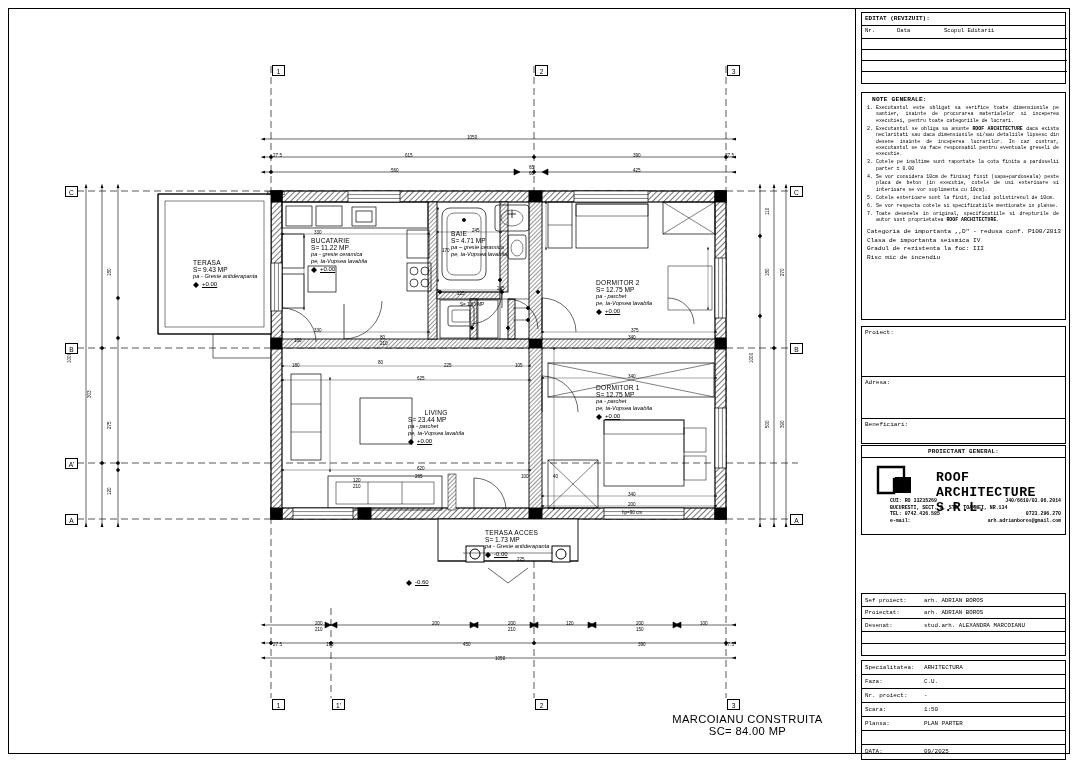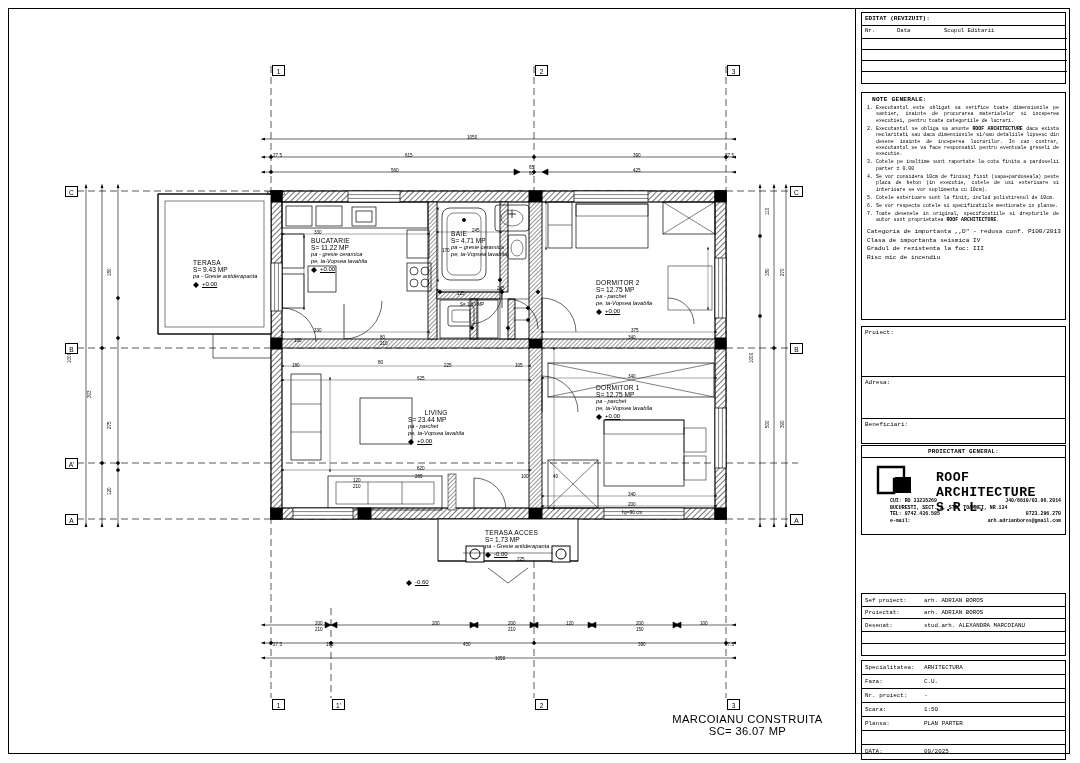--- a/index.html
+++ b/index.html
@@ -616,21 +616,21 @@
         <div class="dimtxt" style="left: 614px; top: 502px;">hp=90 cm</div>
         <div class="dimtxt" style="left: 258px; top: 183px;">30</div>
         <div class="dimtxt" style="left: 272px; top: 183px;">30</div>
         <div class="dimtxt" style="left: 509px; top: 549px;">225</div>
       </div>
 
   </div>
 
   <div id="sumtitle">
     <div class="l1">MARCOIANU CONSTRUITA</div>
-    <div class="l2">SC=  36.07 MP</div>
+    <div class="l2">SC=  84.00 MP</div>
   </div>
 
   <div id="titlepanel">
 
     <div class="tb tb-box" id="revblock">
       <div class="hdr">EDITAT (REVIZUIT):</div>
       <div style="position:absolute;left:0;top:12px;width:100%;height:0;border-top:0.9px solid #000;"></div>
       <div class="cols" style="position:absolute;left:0;top:13px;width:100%;">
         <span style="left:3px;">Nr.</span>
         <span style="left:35px;">Data</span>

